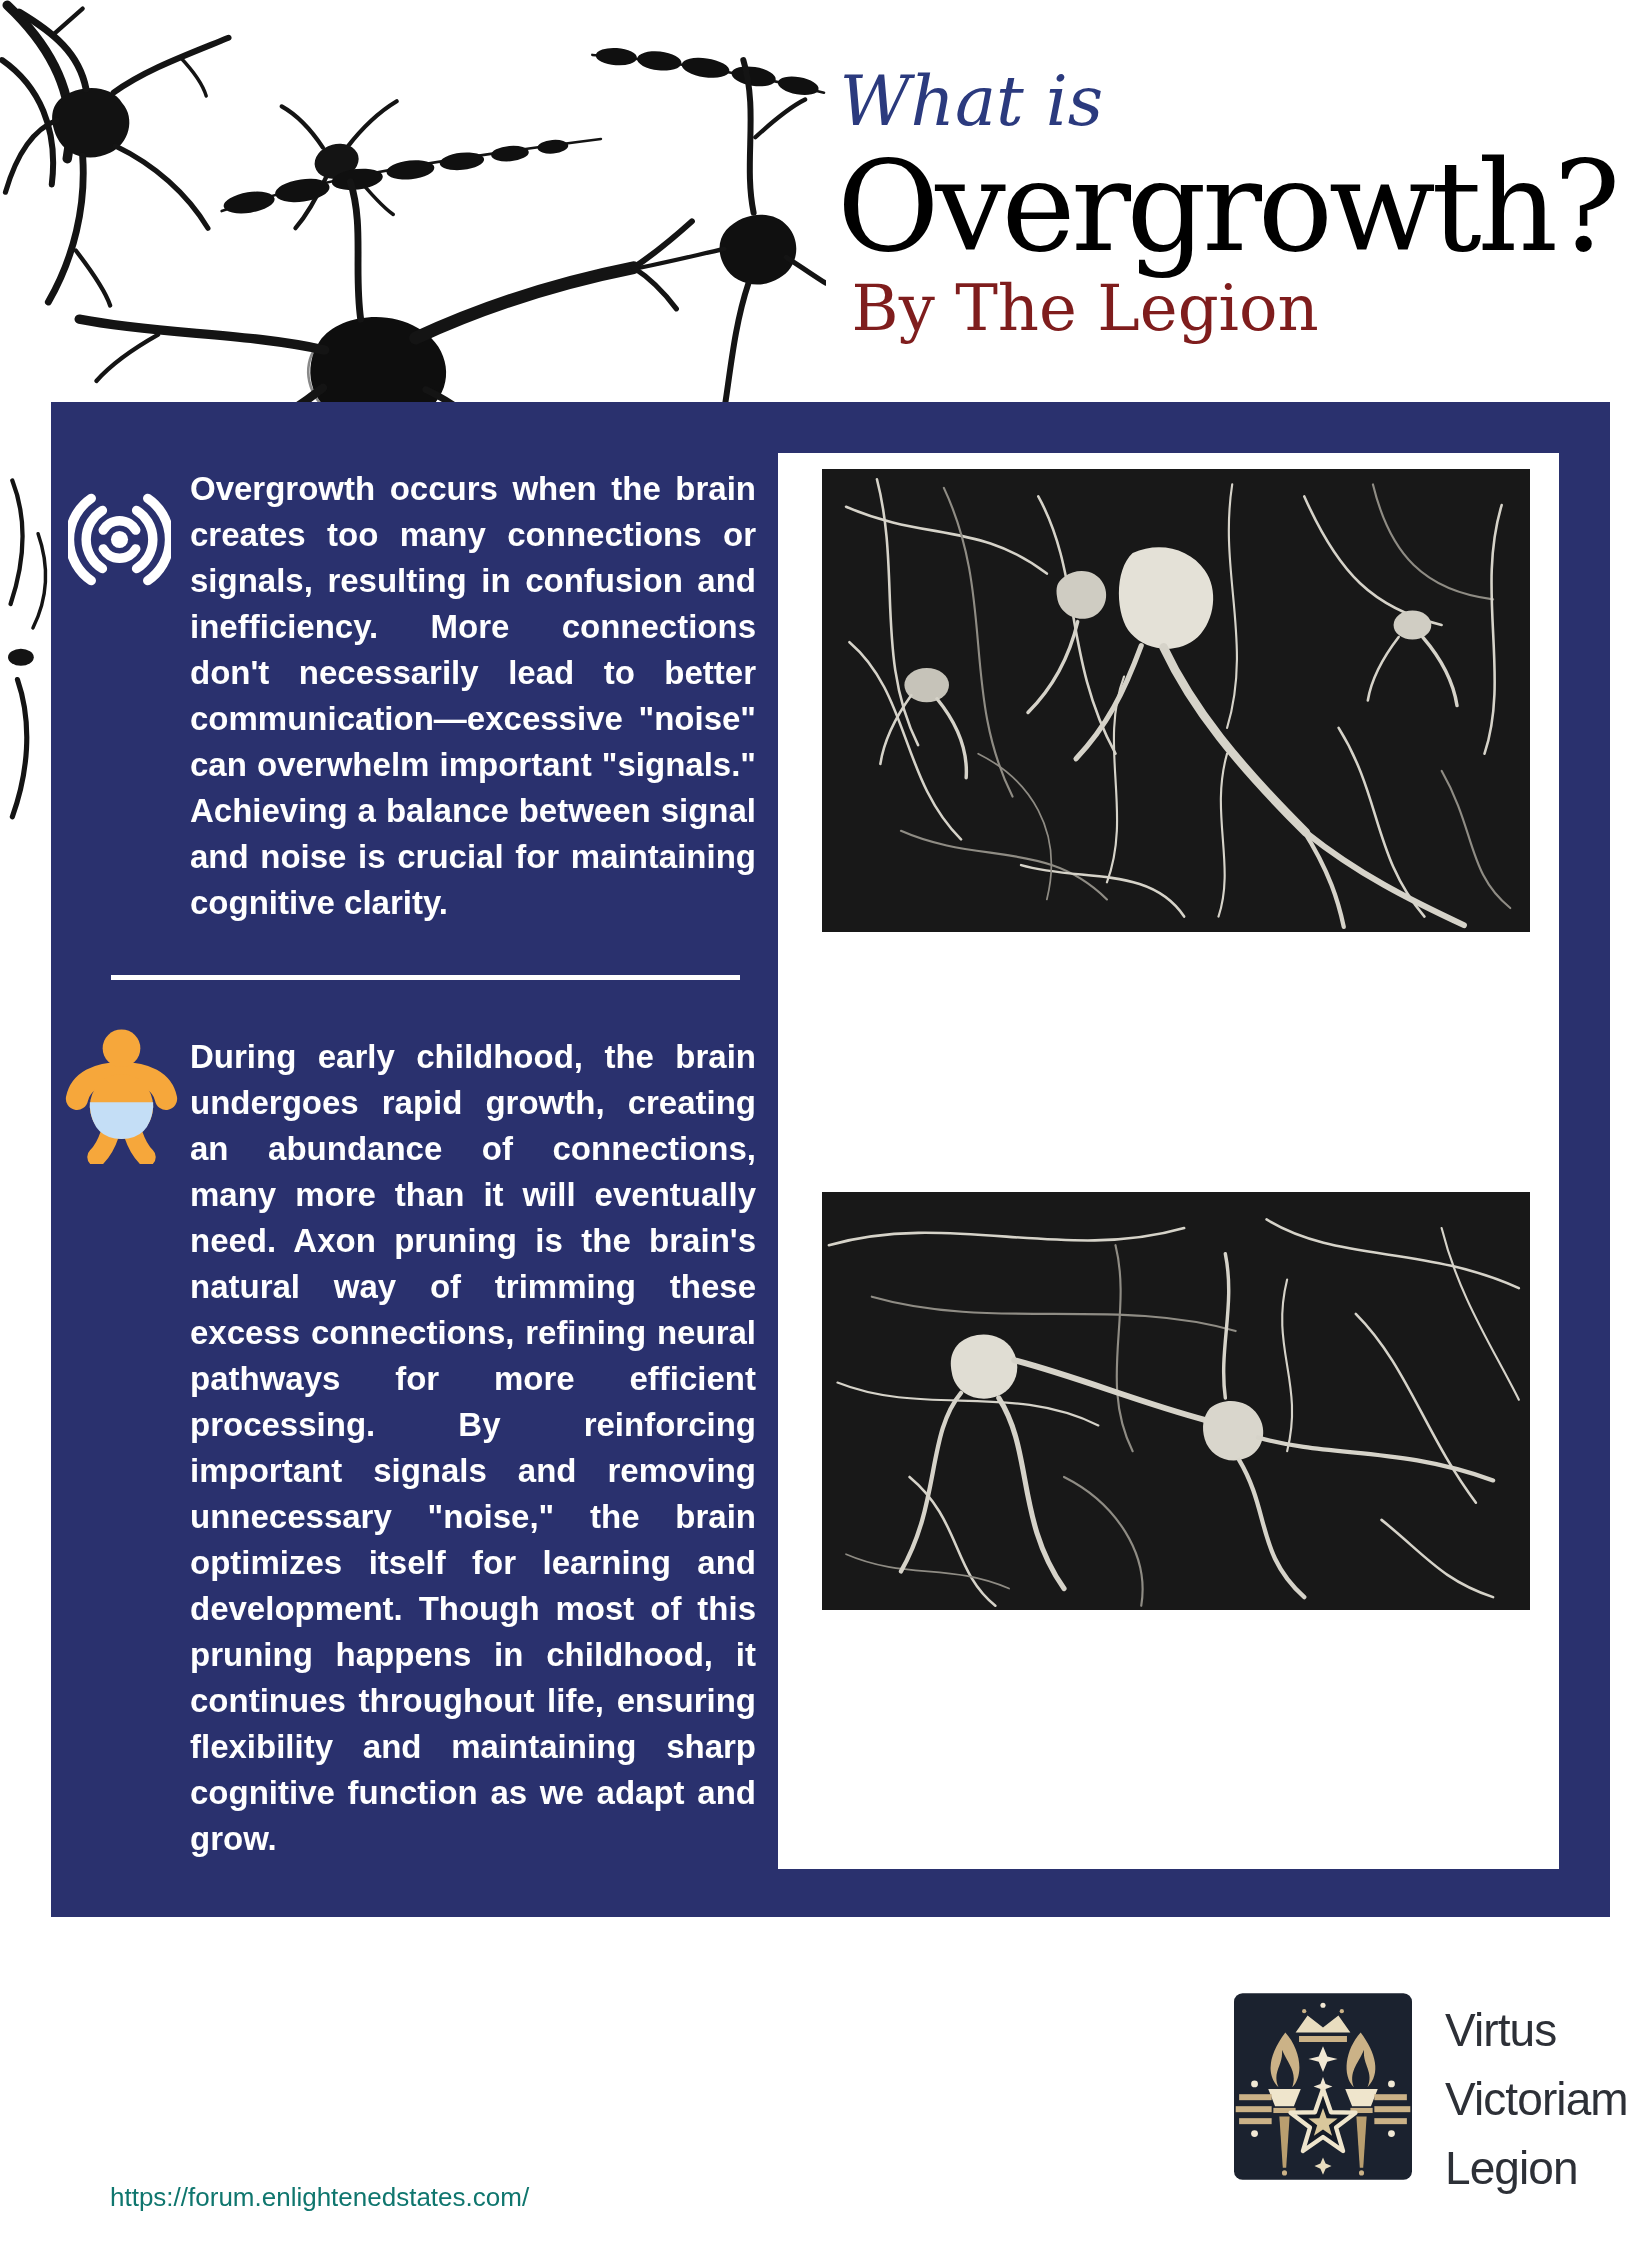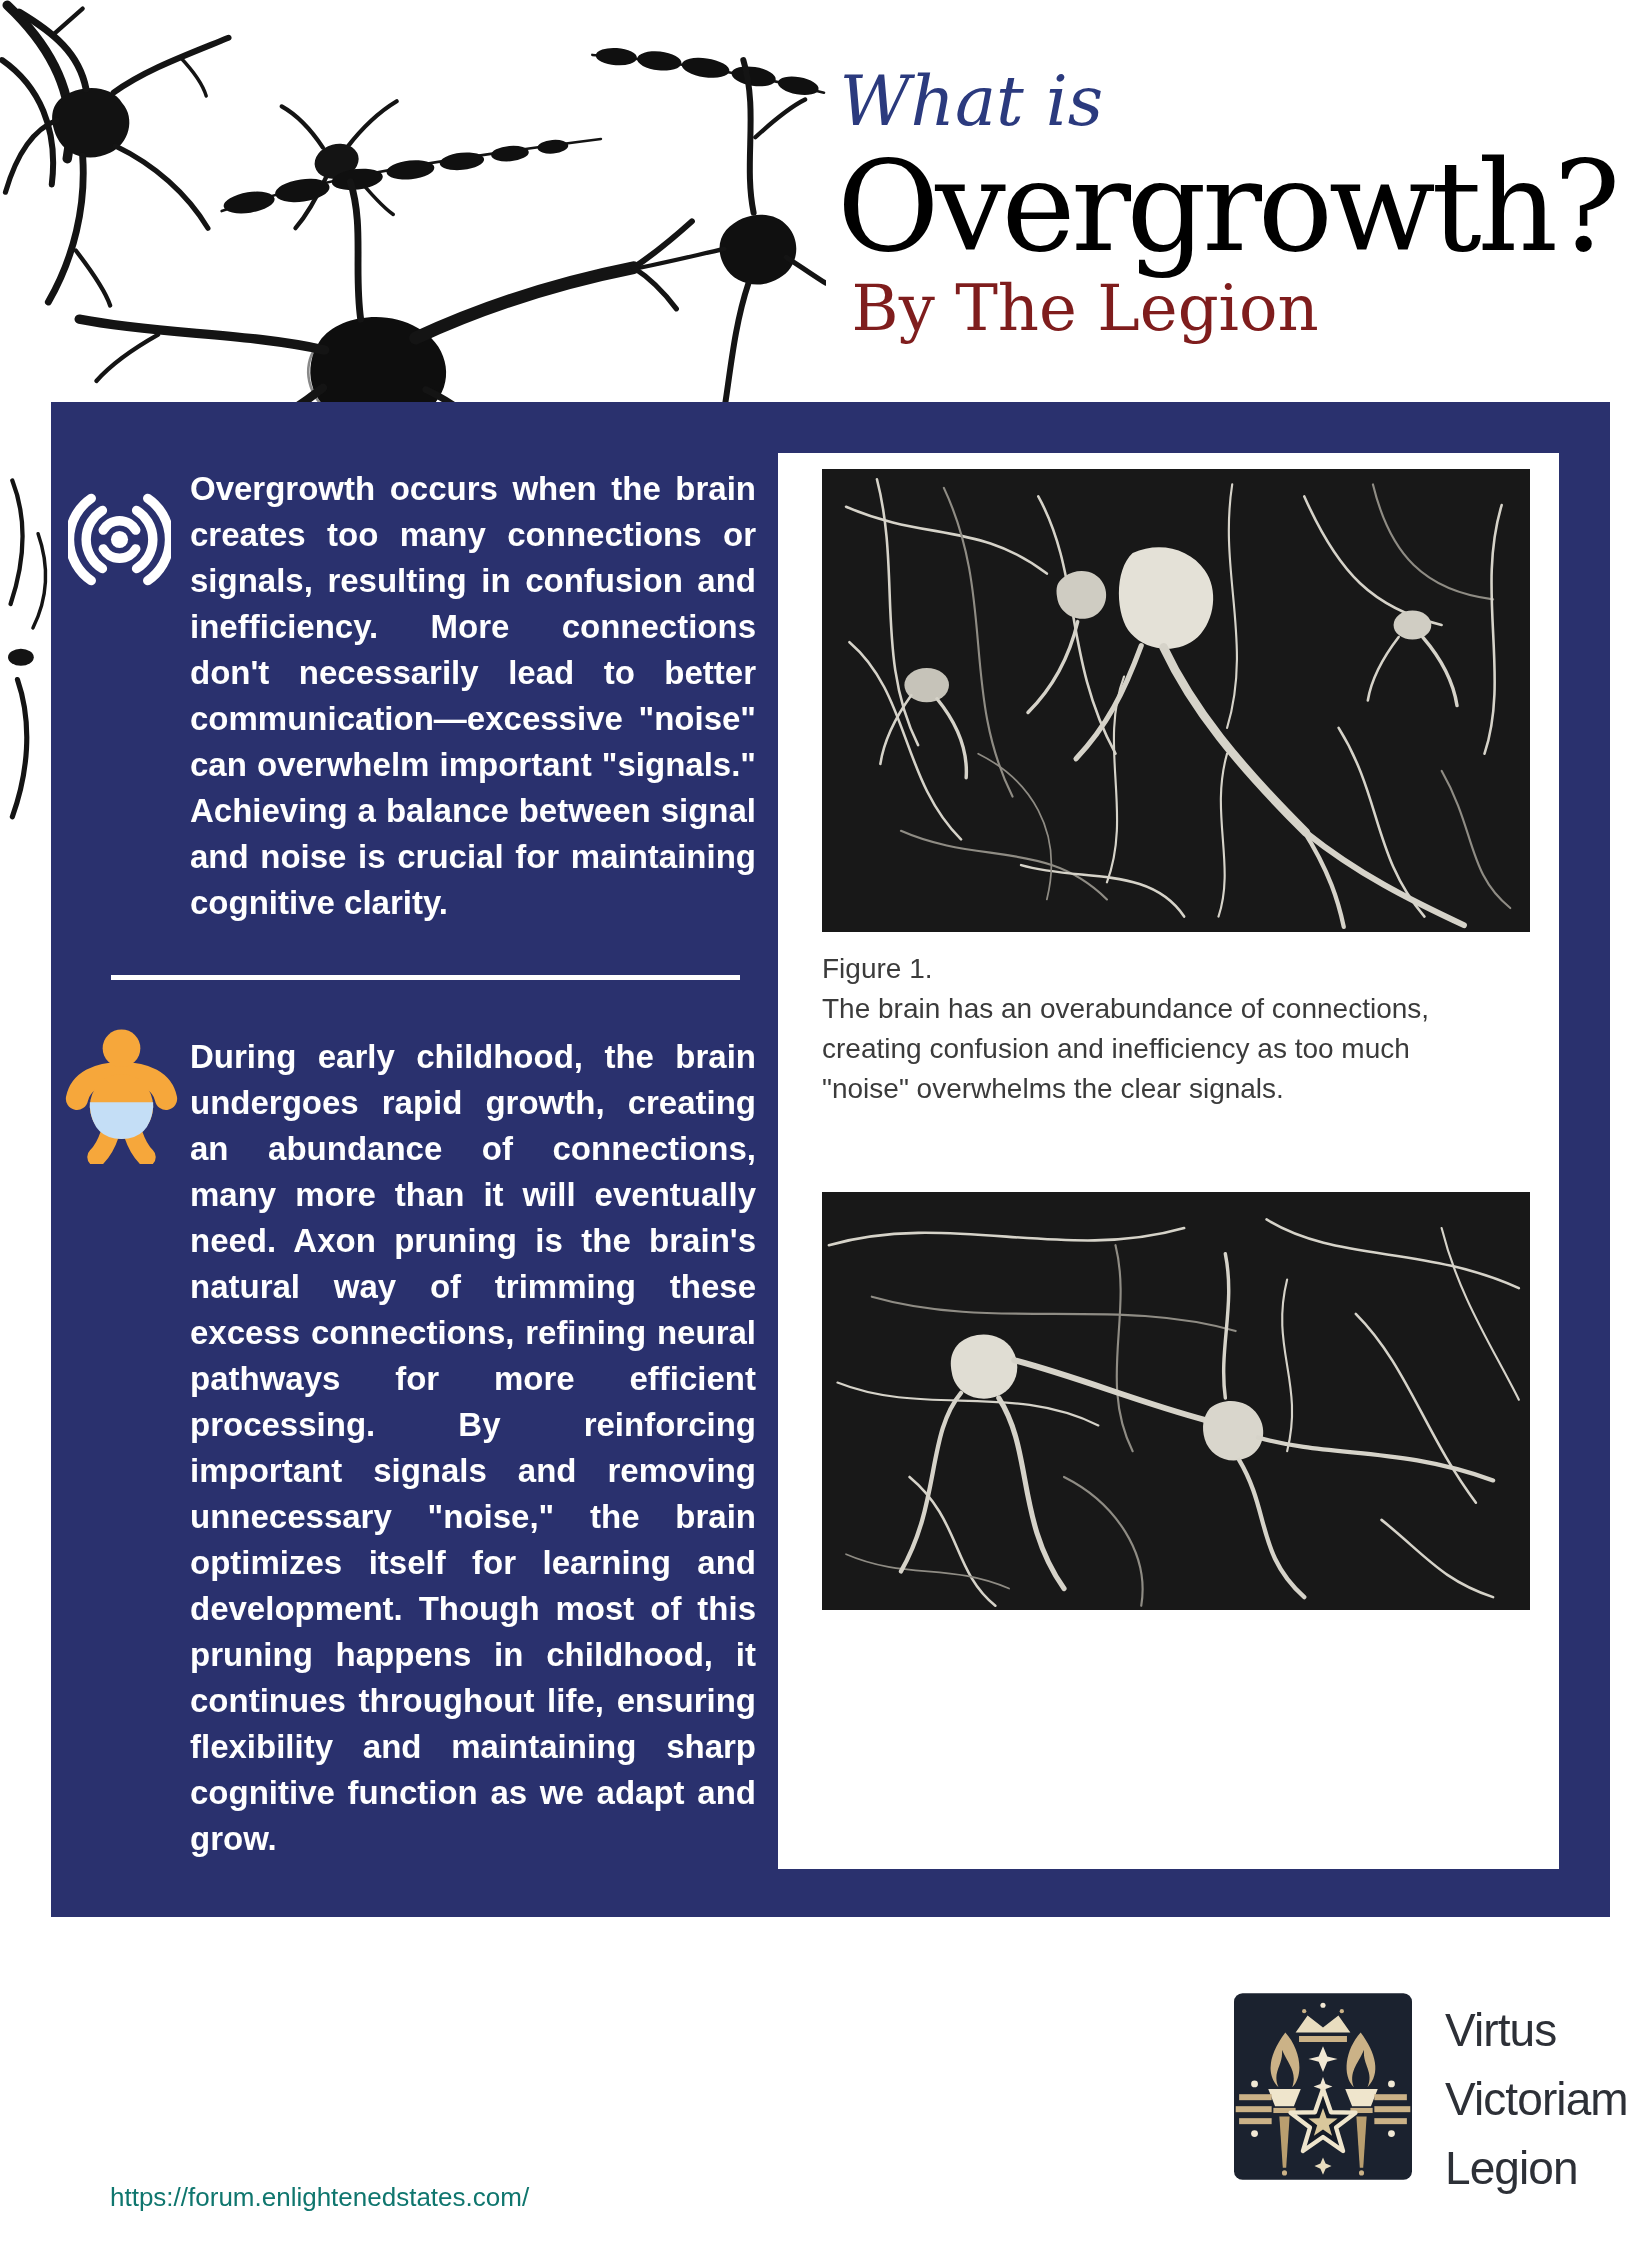--- a/index.html
+++ b/index.html
@@ -217,24 +217,20 @@
           <path d="M298,178 C288,220 270,254 240,284" stroke-width="4"></path>
           <ellipse cx="122" cy="252" rx="26" ry="20" fill="#C6C3B9" stroke="none"></ellipse>
           <path d="M134,268 C160,300 170,330 168,360" stroke-width="4"></path>
           <path d="M104,264 C84,292 72,318 68,344" stroke-width="3"></path>
           <ellipse cx="688" cy="182" rx="22" ry="17" fill="#D0CDC3" stroke="none"></ellipse>
           <path d="M700,196 C724,224 736,250 740,276" stroke-width="4"></path>
           <path d="M672,196 C652,222 640,246 636,270" stroke-width="3"></path>
         </g>
       </svg>
 
-      <div class="cap cap1">
-        <span class="cap-label">Figure 1.</span>
-        <span class="cap-text">The brain has an overabundance of connections, creating confusion and inefficiency as too much "noise" overwhelms the clear signals.</span>
-      </div>
 
       <svg class="fig fig2" viewBox="0 0 825 487" preserveAspectRatio="none" aria-hidden="true">
         <rect width="825" height="487" fill="#181818"></rect>
         <g fill="none" stroke="#D6D3C9" stroke-linecap="round">
           <path d="M8,62 C148,22 282,82 422,42" stroke-width="3"></path>
           <path d="M58,122 C198,162 342,122 482,162" stroke-width="2.5" stroke="#8F8C84"></path>
           <path d="M518,32 C598,82 702,62 812,112" stroke-width="3"></path>
           <path d="M18,222 C118,262 222,222 322,272" stroke-width="2.5"></path>
           <path d="M622,142 C682,202 702,282 762,362" stroke-width="3"></path>
           <path d="M342,62 C362,142 322,222 362,302" stroke-width="2.5" stroke="#8F8C84"></path>

